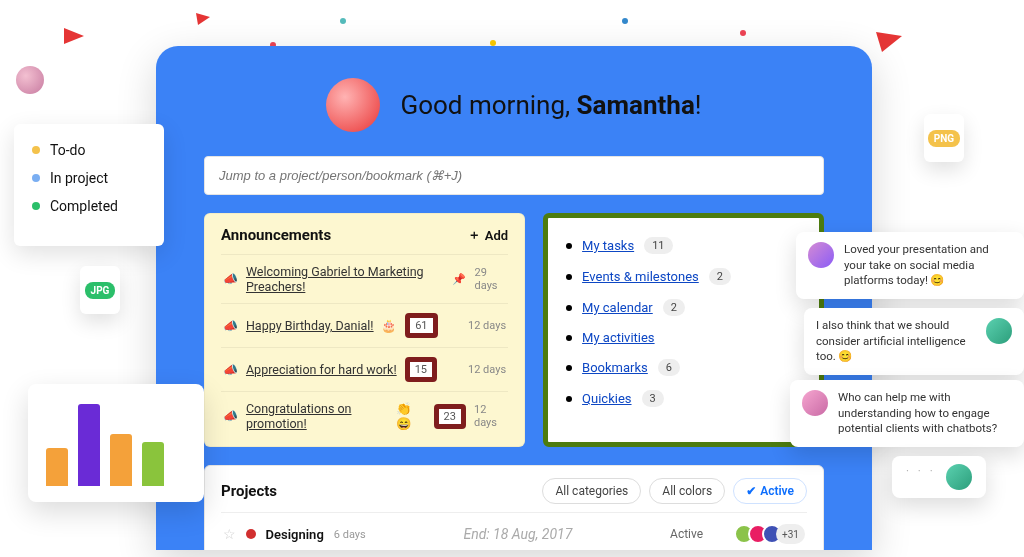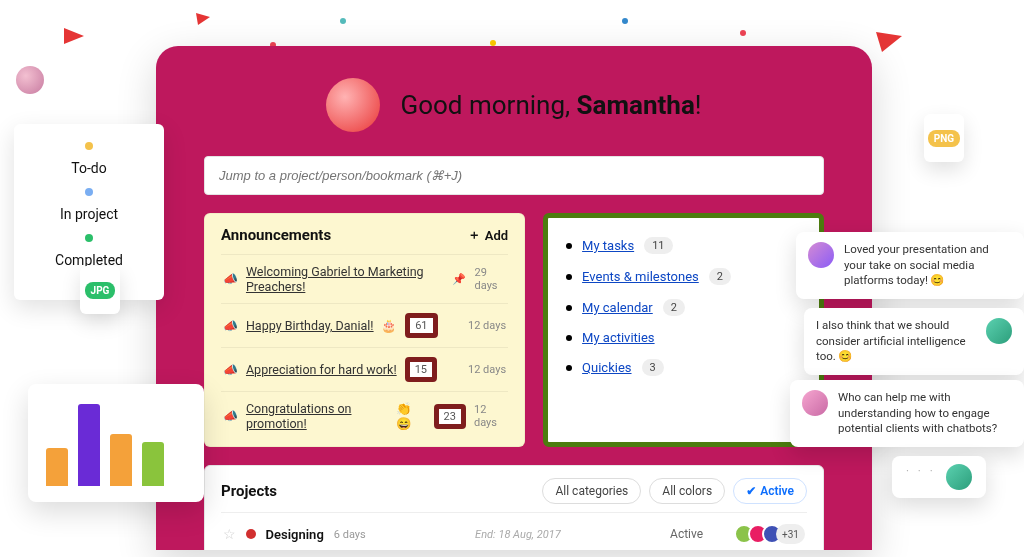--- a/index.html
+++ b/index.html
@@ -20,21 +20,21 @@
   
   .legend-card {
     position: absolute;
     left: 14px; top: 124px;
     width: 150px;
     background:#fff; border-radius:6px;
     box-shadow: 0 8px 24px rgba(0,0,0,0.12);
     padding: 18px 18px 14px 18px;
     font-size: 14px; z-index:5;
   }
-  .legend-row { display:flex; align-items:center; gap:10px; margin-bottom:12px;flex-direction:column;}
+  .legend-row { display:flex; align-items:center; gap:10px; margin-bottom:12px;}
   .legend-row:last-child{ margin-bottom:18px;}
   .legend-dot { width:8px; height:8px; border-radius:50%; }
 
   
   .float-avatar {
     position:absolute; left:16px; top:66px;
     width:28px; height:28px; border-radius:50%;
     background: radial-gradient(circle at 35% 35%, #f3c0d1, #c77aa0);
     z-index:5;
   }
@@ -59,21 +59,21 @@
     box-shadow:0 10px 28px rgba(0,0,0,0.14);
     display:flex; align-items:flex-end; gap:10px; padding:16px 18px;
     z-index:5;
   }
   .chart-bar { width:22px; border-radius:3px 3px 0 0; }
 
   
   .device {
     position:absolute; left:156px; top:46px;
     width:716px; height:504px;
-    background:#be185d; border-radius:22px 22px 0 0;
+    background:#3b82f6; border-radius:22px 22px 0 0;
     box-shadow:0 12px 40px rgba(0,0,0,0.16);
     overflow:hidden; z-index:2;
     padding: 32px 48px 0 48px;
   }
 
   .greeting-row {
     display:flex; align-items:center; justify-content:center; gap:20px;
     margin-bottom: 24px;
   }
   .avatar-lg {
@@ -142,21 +142,21 @@
   .chip .check { margin-right:4px; }
 
   .proj-row {
     display:flex; align-items:center; gap:10px; padding:11px 2px;
     border-top:1px solid #eee; font-size:13px;
   }
   .star { color:#d0d0d0; font-size:14px; }
   .proj-dot { width:10px; height:10px; border-radius:50%; }
   .proj-name { font-weight:600; }
   .proj-sub { color:#999; font-size:11px; }
-  .proj-mid { margin-left:auto; margin-right:auto; color:#aaa; font-size:11px; font-style:italic; }
+  .proj-mid { margin-left:auto; margin-right:auto; color:#aaa; font-size:14px; font-style:italic; }
   .proj-status { color:#666; font-size:12px; width:60px; }
   .avatars-group { display:flex; align-items:center; }
   .mini-av {
     width:20px; height:20px; border-radius:50%; border:2px solid #fff;
     margin-left:-6px;
   }
   .plus-count {
     margin-left:-6px; padding:0 6px; font-size:10px;
     background:#eee; border-radius:10px; color:#555; height:20px;
     display:flex; align-items:center;
@@ -297,20 +297,25 @@
         <span class="ql-badge">2</span>
       </div>
       <div class="ql-row">
         <span class="ql-bullet"></span>
         <span class="ql-link">My calendar</span>
         <span class="ql-badge">2</span>
       </div>
       <div class="ql-row">
         <span class="ql-bullet"></span>
         <span class="ql-link">My activities</span>
+      </div>
+      <div class="ql-row">
+        <span class="ql-bullet"></span>
+        <span class="ql-link">Bookmarks</span>
+        <span class="ql-badge">6</span>
       </div>
       <div class="ql-row">
         <span class="ql-bullet"></span>
         <span class="ql-link">Quickies</span>
         <span class="ql-badge">3</span>
       </div>
     </div>
   </div>
 
   

